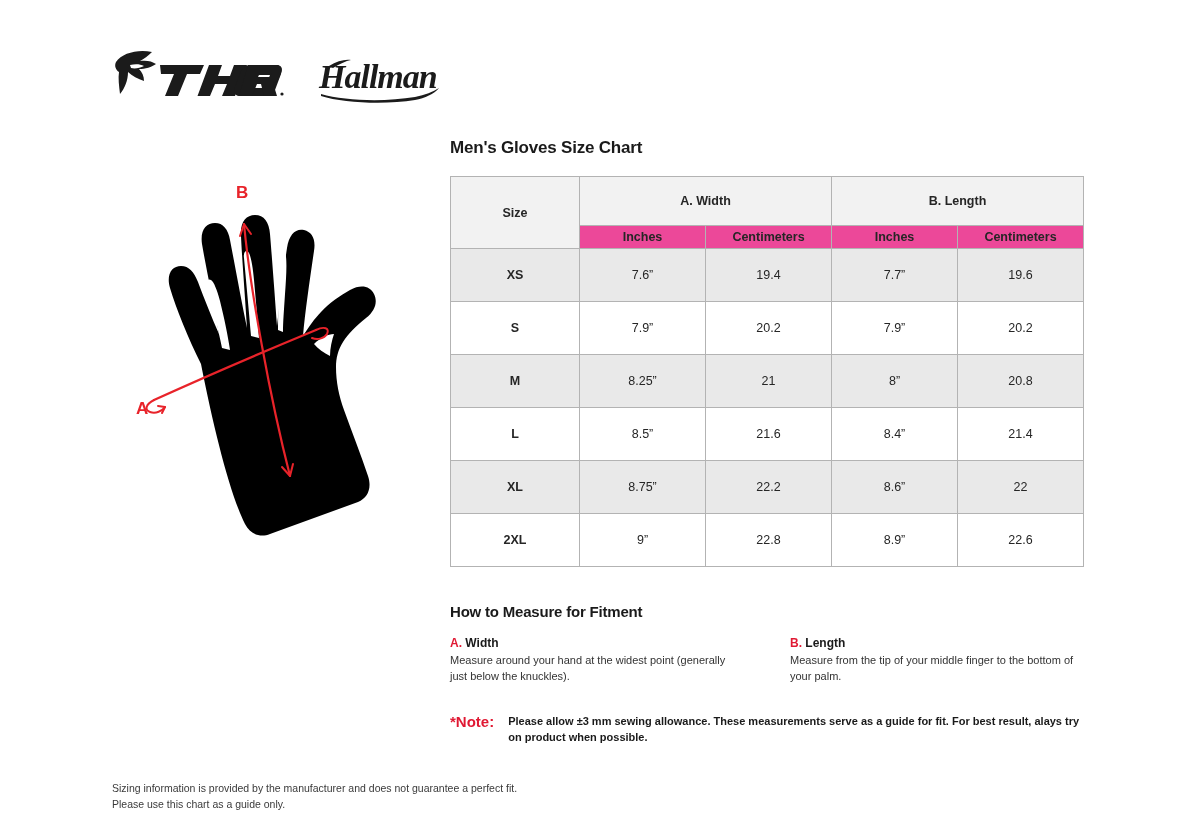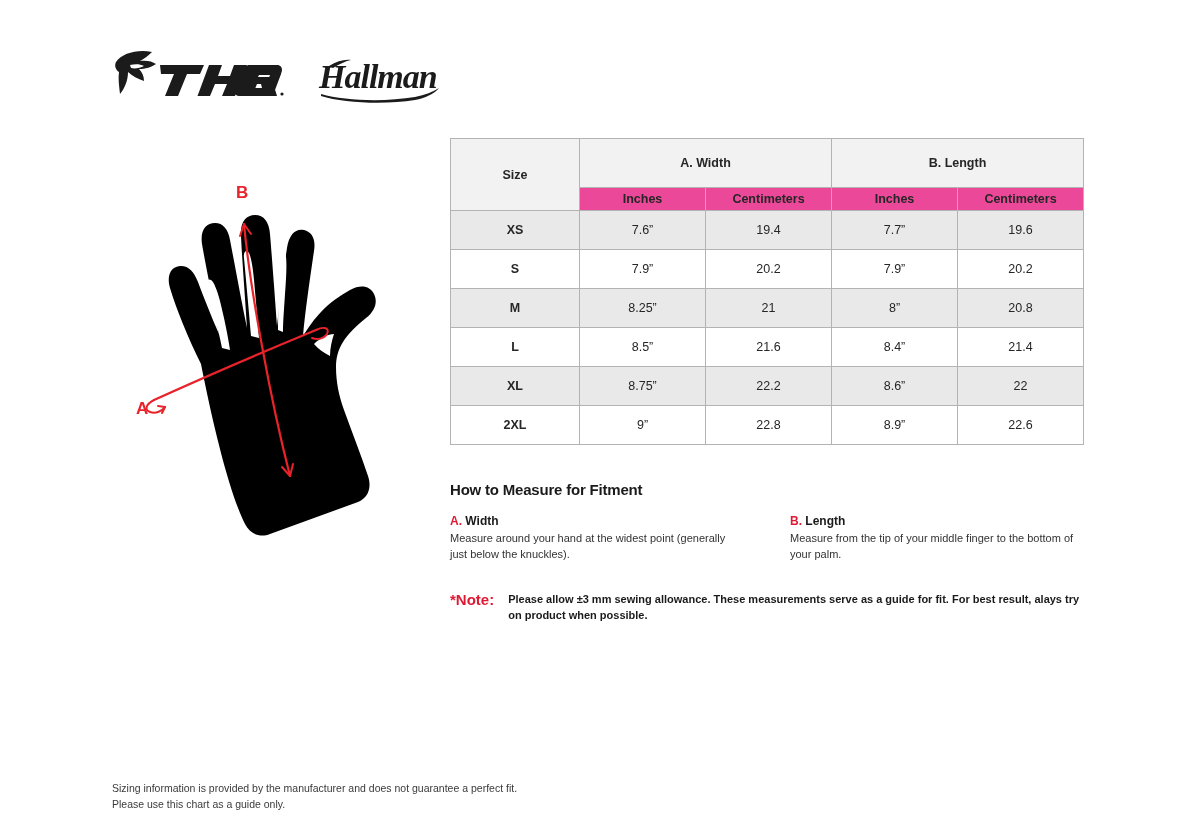--- a/index.html
+++ b/index.html
@@ -85,21 +85,21 @@
   }
   th.unit-head {
     background: #ec4899;
     color: #ffffff;
     font-weight: bold;
     font-size: 10.5px;
     height: 20px;
     border-color: #b3b3b3;
   }
 
-  tbody tr { height: 39px; }
+  tbody tr { height: 53px; }
   tbody tr.striped td { background: #e9e9e9; }
   tbody tr.plain td { background: #ffffff; }
   td.size-cell { font-weight: bold; font-size: 12.5px; }
   td.val-cell { font-weight: normal; font-size: 13px; color: #333333; }
 
   
   .howto {
     margin-top: 36px;
   }
   .howto-title {
@@ -256,20 +256,21 @@
       <path d="M 172 308 L 164 299 M 172 308 L 175 296" stroke-width="2"></path>
     </g>
 
     <text x="18" y="246" font-family="'Liberation Sans', sans-serif" font-size="17" font-weight="bold" fill="#e8232a">A</text>
     <text x="118" y="30" font-family="'Liberation Sans', sans-serif" font-size="17" font-weight="bold" fill="#e8232a">B</text>
   </svg>
 </div>
 
 <div class="content">
 
+  <h1 class="section-title">Men's Gloves Size Chart</h1>
 
   <table class="size-chart">
     <thead>
       <tr>
         <th class="size-head" rowspan="2">Size</th>
         <th class="group-head" colspan="2">A. Width</th>
         <th class="group-head" colspan="2">B. Length</th>
       </tr>
       <tr>
         <th class="unit-head">Inches</th>

